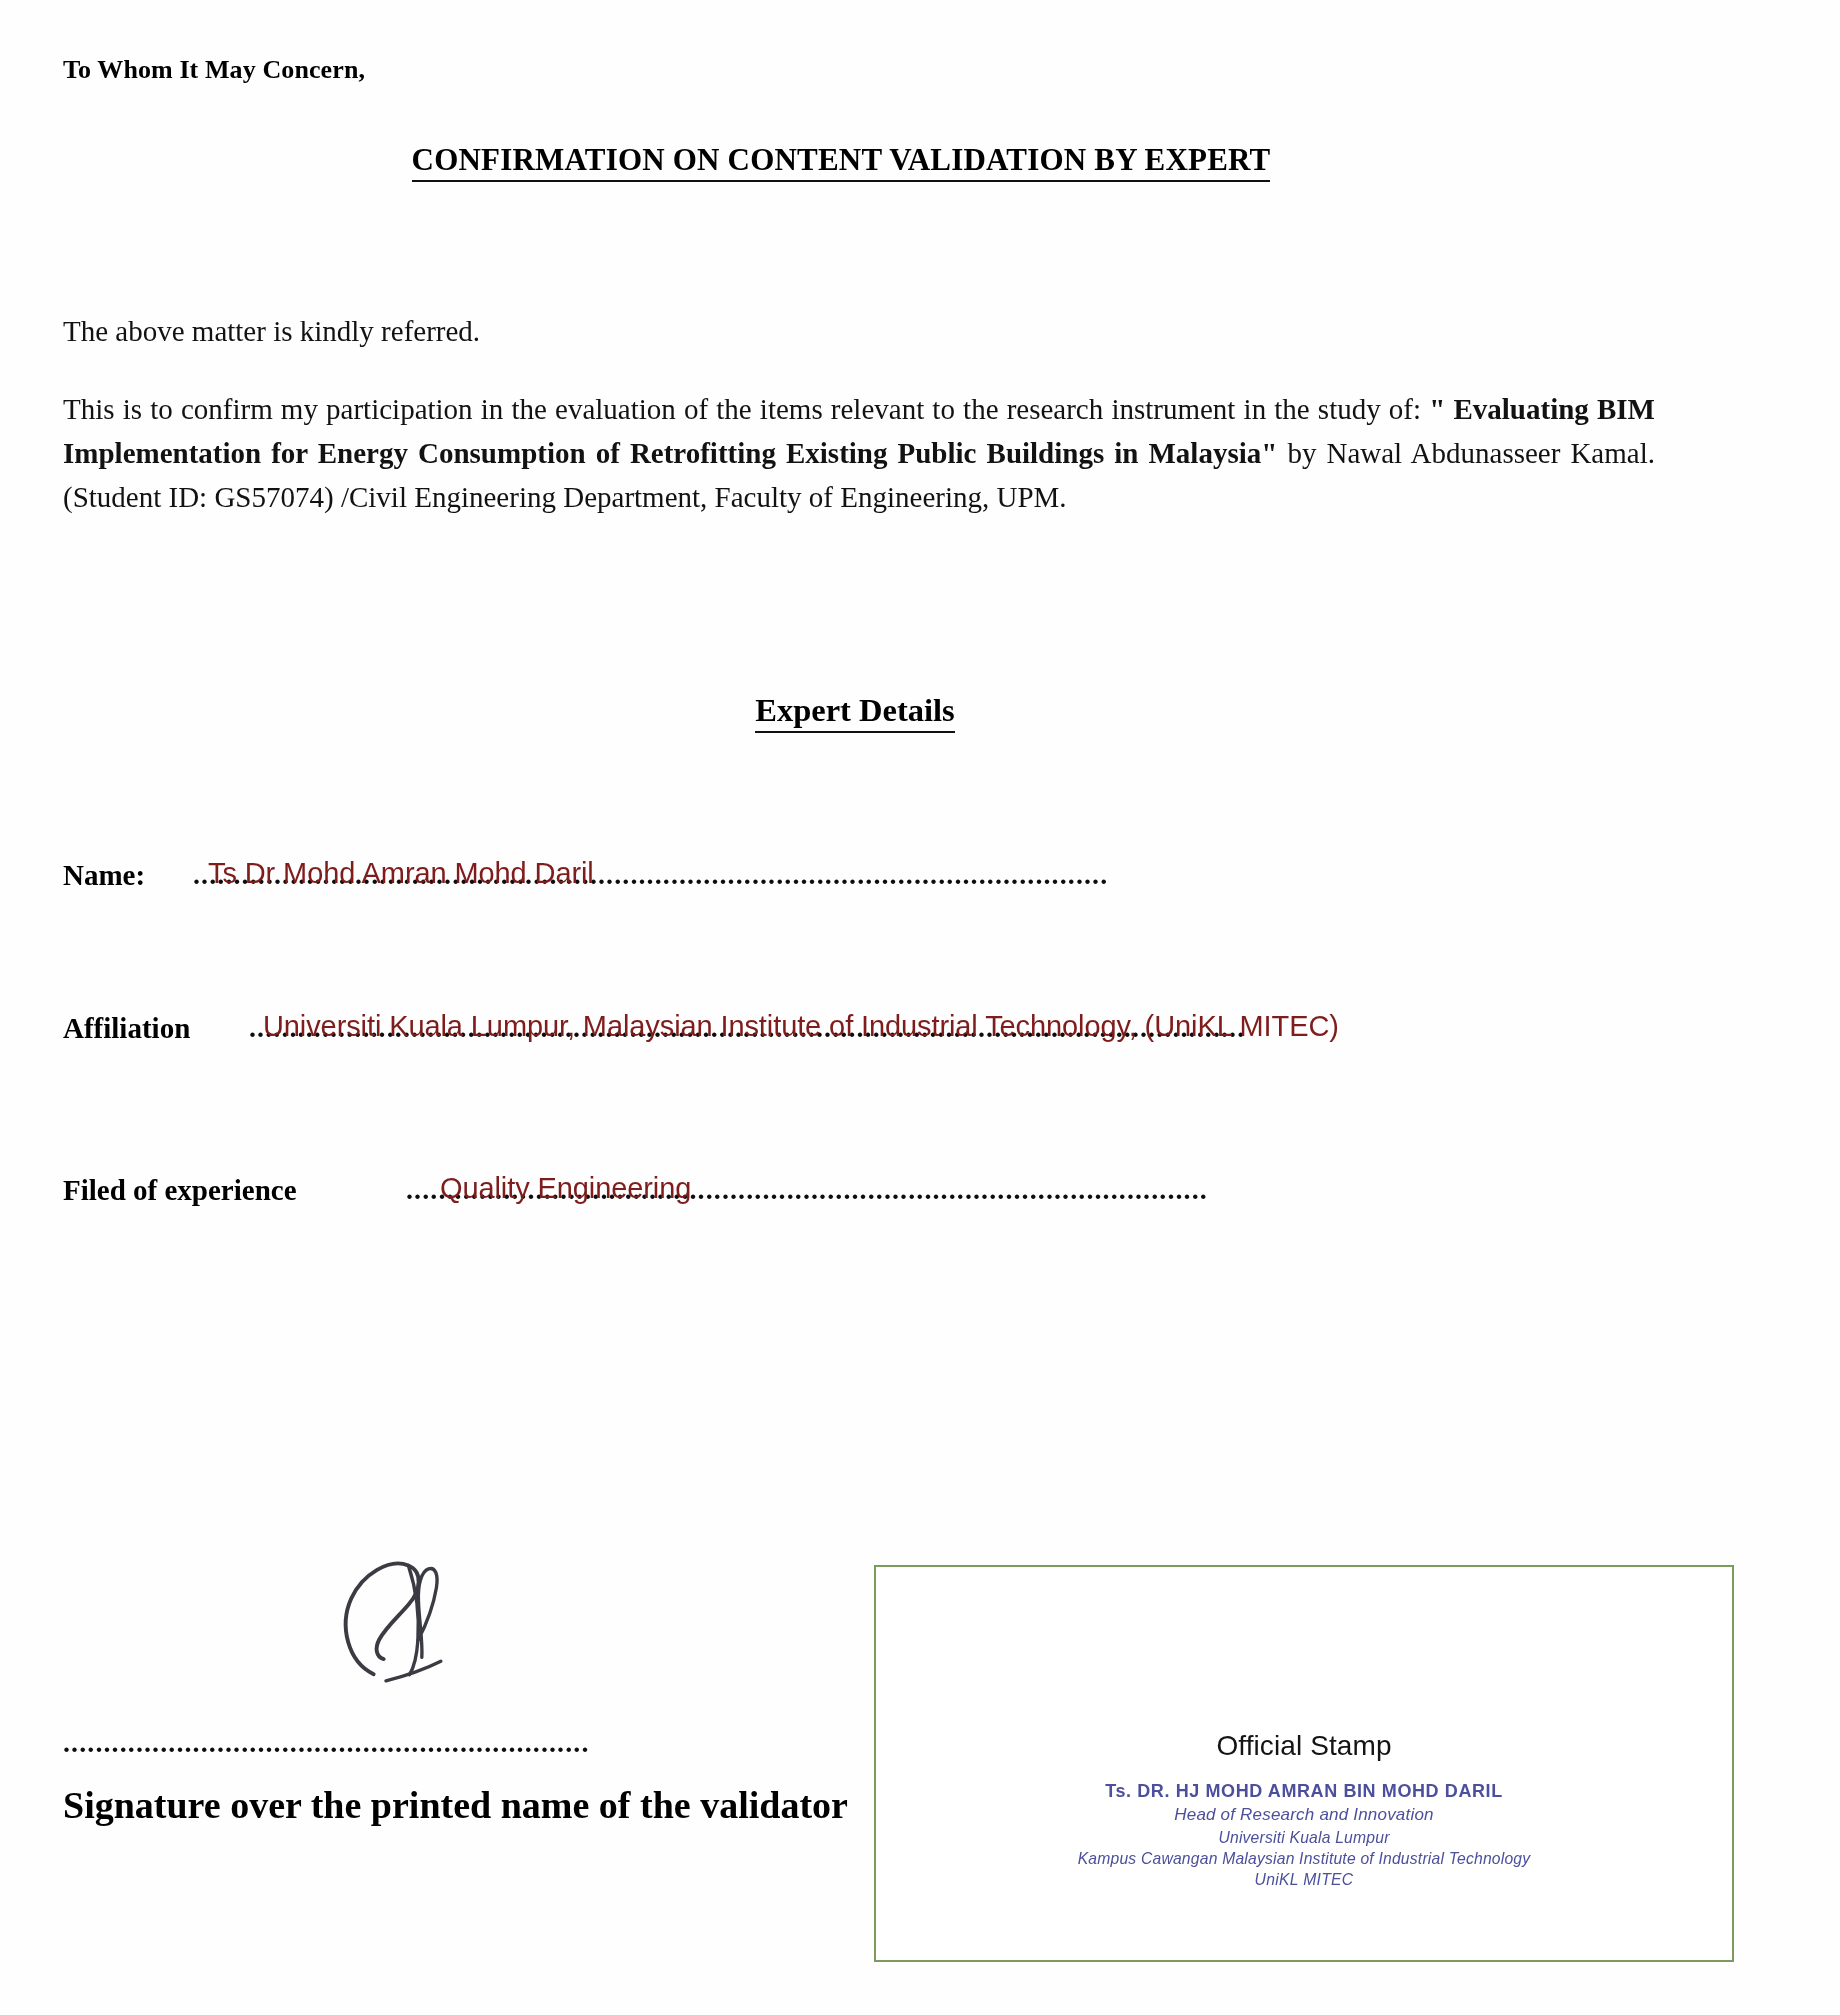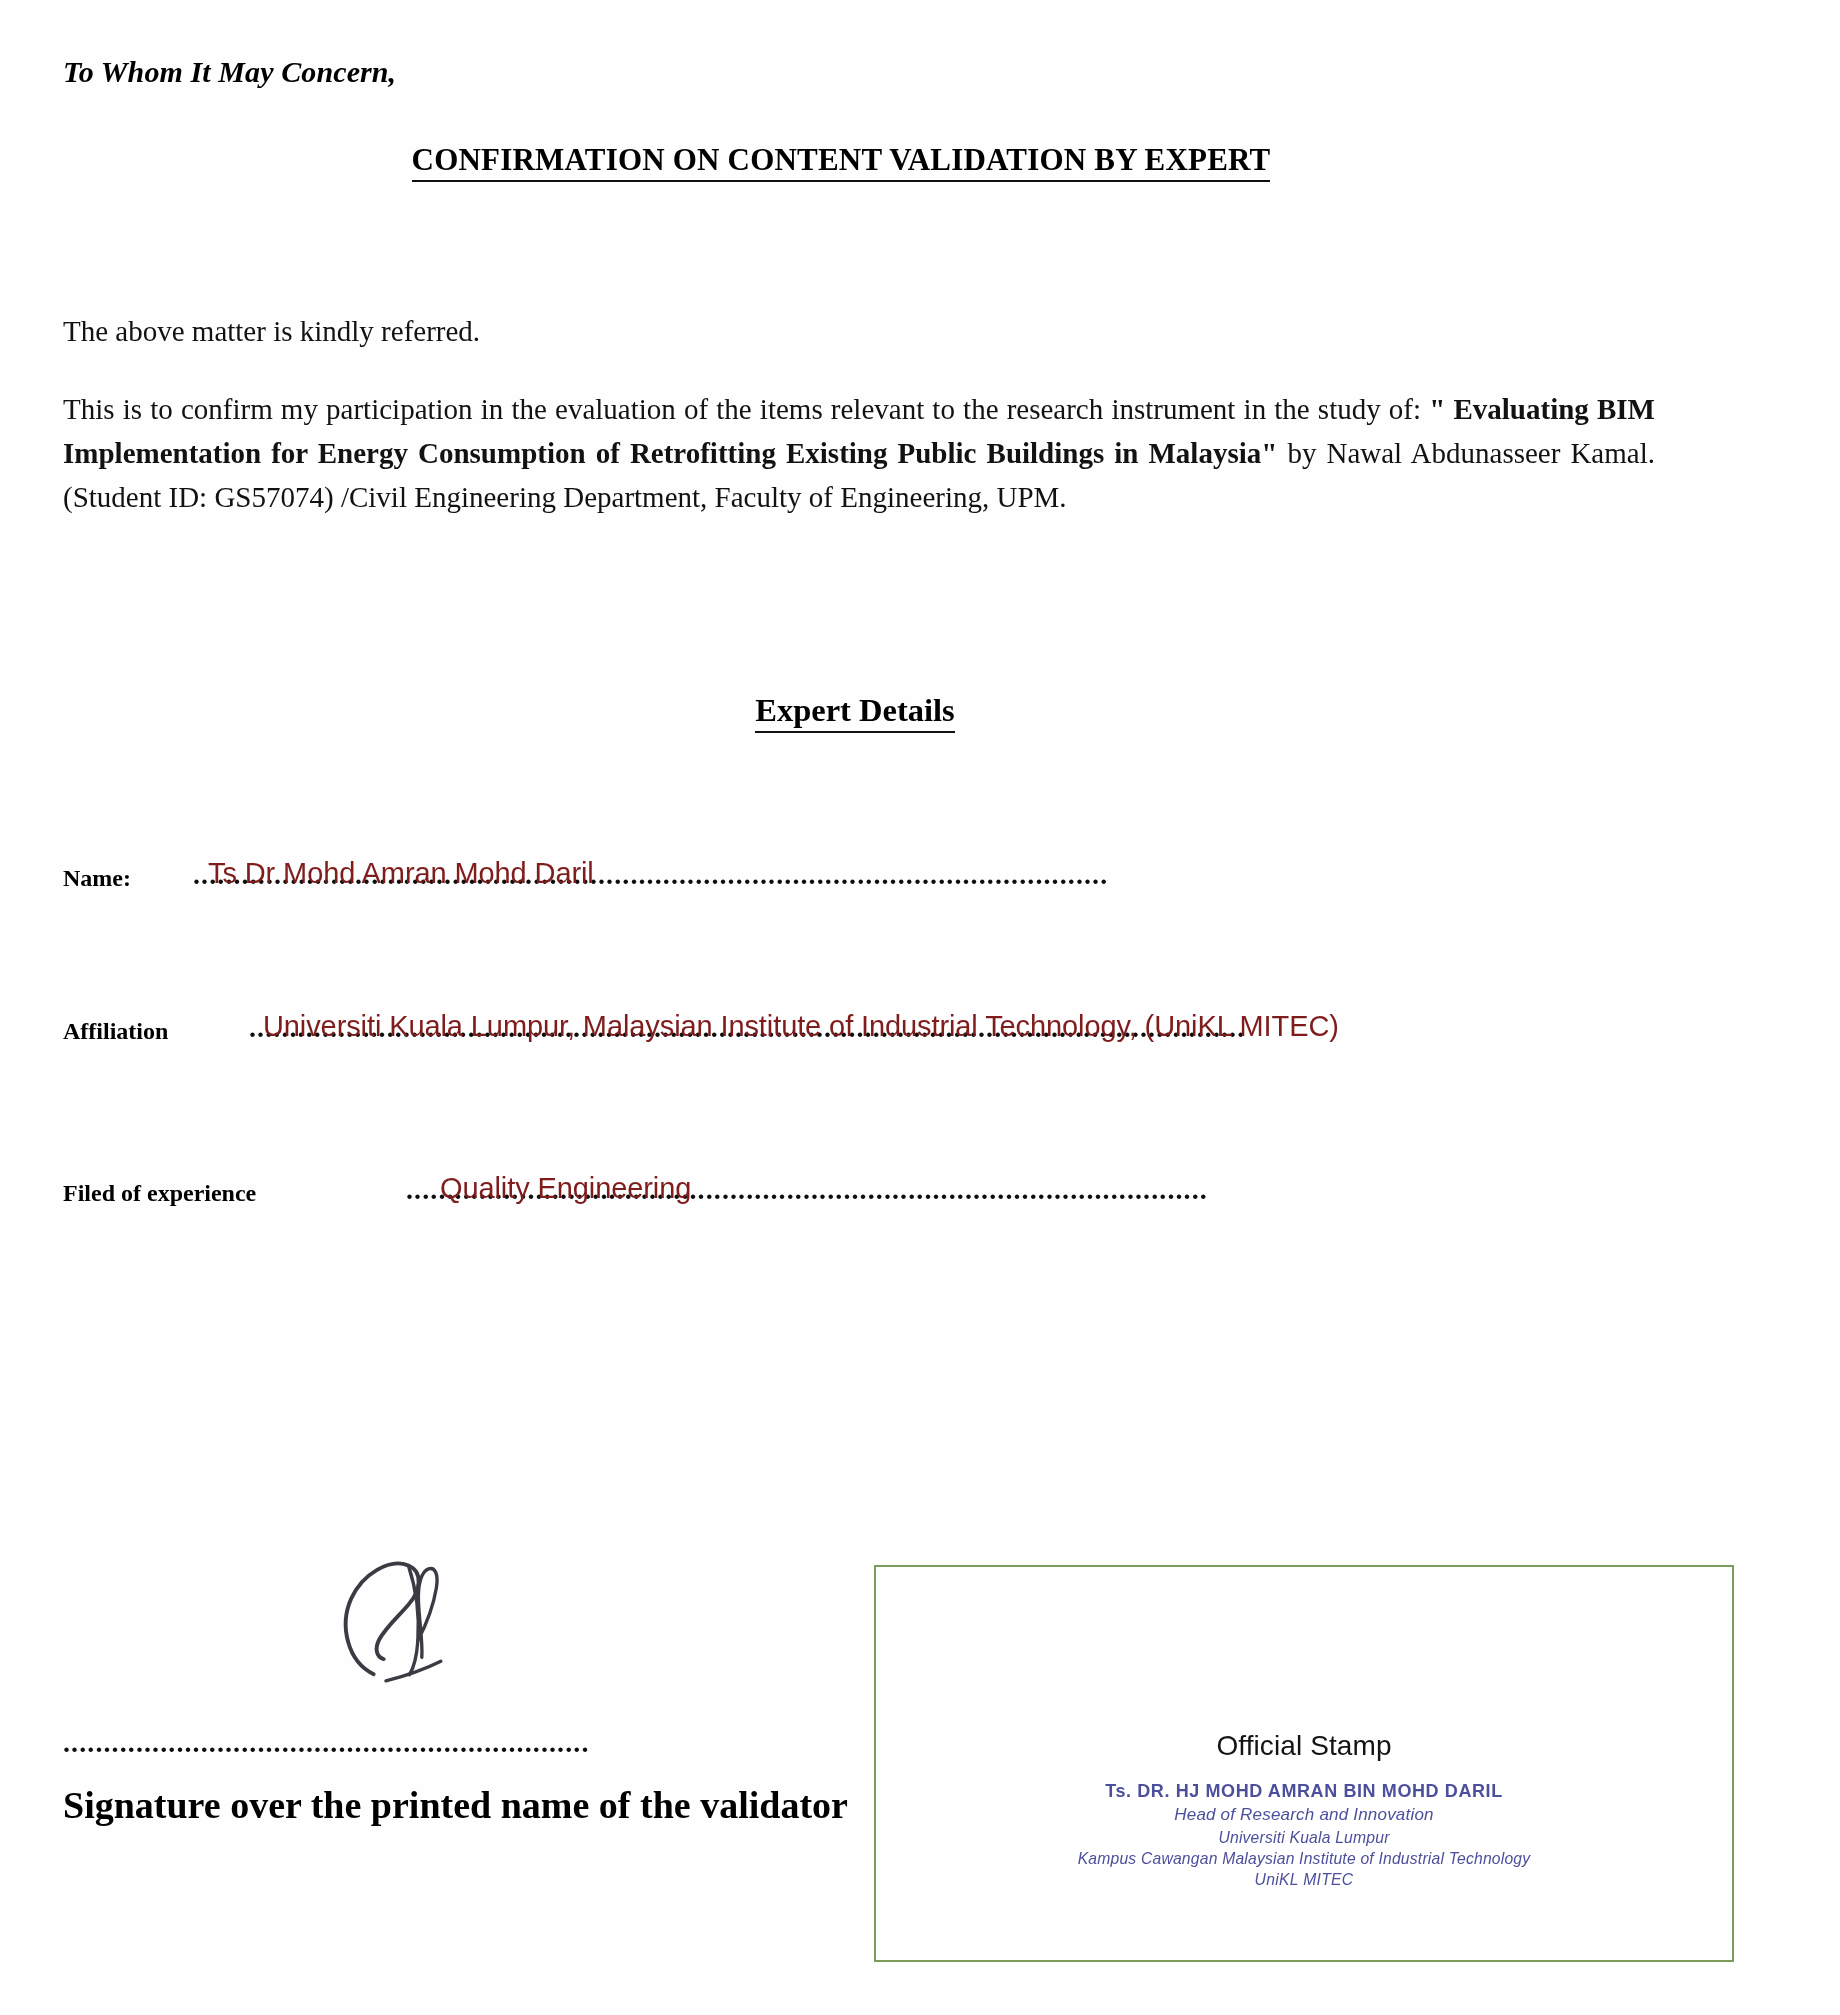--- a/index.html
+++ b/index.html
@@ -24,25 +24,24 @@
     width: 1841px;
     height: 2015px;
     background: #fefefe;
   }
 
   
   .salutation {
     position: absolute;
     left: 63px;
     top: 55px;
-    font-size: 30px;
+    font-size: 26px;
     font-weight: bold;
     letter-spacing: 0.1px;
     white-space: nowrap;
-    font-style: italic;
   }
 
   
   .doc-title {
     position: absolute;
     left: 0;
     top: 142px;
     width: 1682px;
     text-align: center;
     font-size: 31px;
@@ -93,21 +92,21 @@
   
   .field {
     position: absolute;
     left: 63px;
     height: 67px;
   }
   .field-label {
     position: absolute;
     bottom: 0;
     left: 0;
-    font-size: 24px;
+    font-size: 29px;
     font-weight: bold;
     white-space: nowrap;
     line-height: 1;
   }
   .field-dots {
     position: absolute;
     bottom: 1.1px;
     overflow: hidden;
     white-space: nowrap;
     font-size: 28px;

